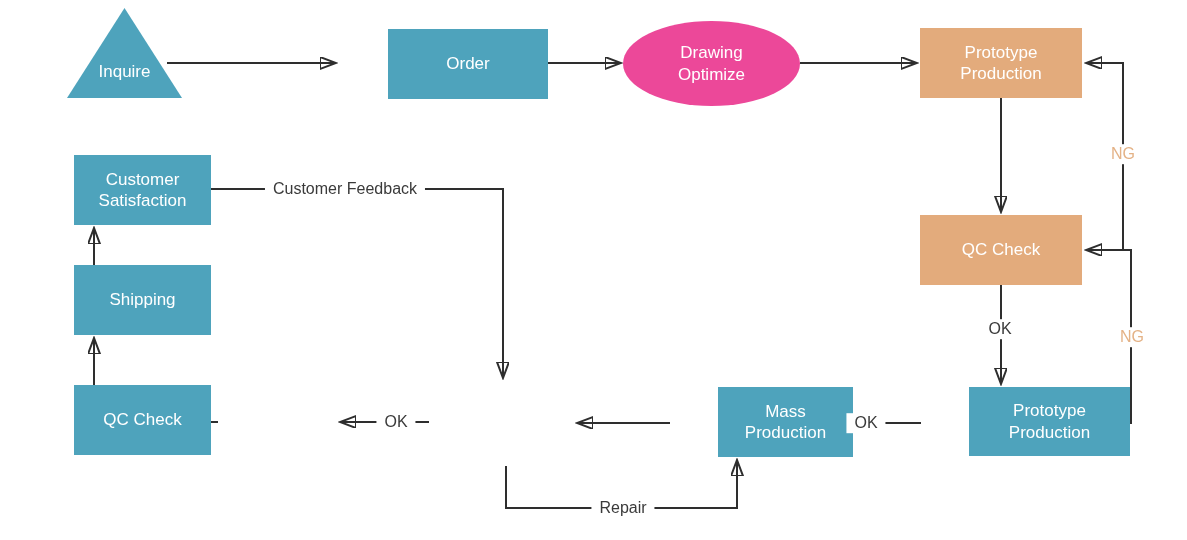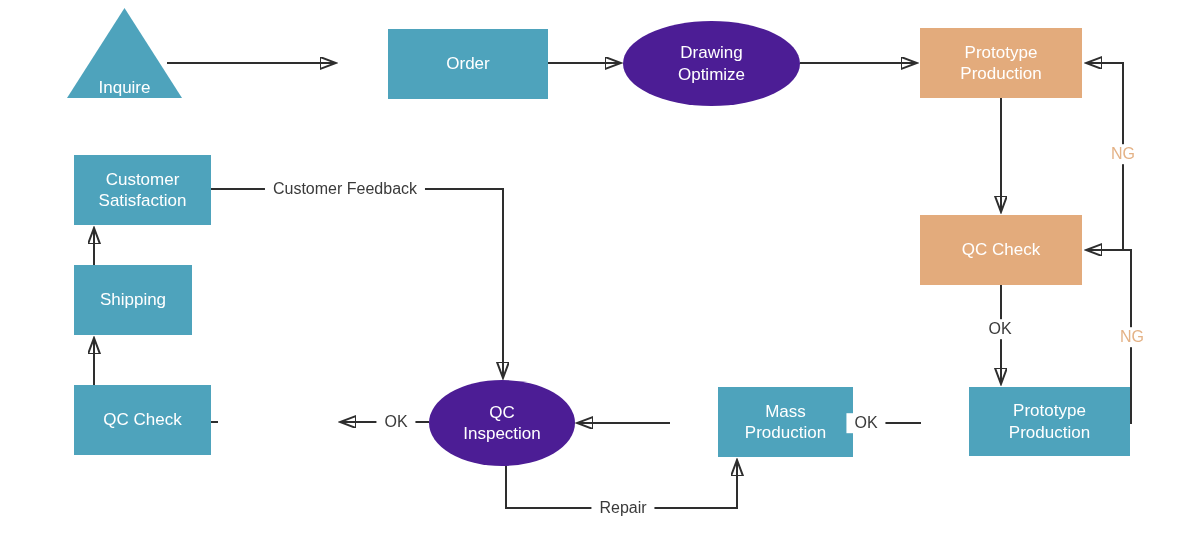--- a/index.html
+++ b/index.html
@@ -32,25 +32,26 @@
     align-items: center;
     justify-content: center;
     text-align: center;
     color: #ffffff;
     font-size: 17px;
     line-height: 1.25;
     box-sizing: border-box;
   }
   .rect-blue   { background: #4EA3BC; margin-left: 48px; }
   .rect-orange { background: #E3AB7C; }
-  .ellipse     { background: #4c1d95; border-radius: 50%; }
+  .ellipse     { background: #ec4899; border-radius: 50%; }
   .triangle {
     background: #4EA3BC;
     clip-path: polygon(50% 0, 0 100%, 100% 100%);
     align-items: flex-end;
+    padding-bottom: 16px;
   }
   .edge-label {
     position: absolute;
     transform: translate(-50%, -50%);
     background: #ffffff;
     color: #3a3a3a;
     font-size: 16px;
     line-height: 1.1;
     padding: 1px 8px;
     white-space: nowrap;
@@ -106,30 +107,27 @@
   </div>
 
   <div class="node rect-blue" style="left:921px; top:387px; width:161px; height:69px; padding:0 32px;">
     <span>Prototype Production</span>
   </div>
 
   <div class="node rect-blue" style="left:670px; top:387px; width:135px; height:70px; padding:8px 20px;">
     <span>Mass Production</span>
   </div>
 
-  <div class="node ellipse" style="left:429px; top:380px; width:146px; height:86px; padding:0 24px;">
-    <span>QC Inspection</span>
-  </div>
 
 
   <div class="node rect-blue" style="left:26px; top:385px; width:137px; height:70px;">
     <span>QC Check</span>
   </div>
 
-  <div class="node rect-blue" style="left:26px; top:265px; width:118px; height:70px;">
+  <div class="node rect-blue" style="left:26px; top:265px; width:137px; height:70px;">
     <span>Shipping</span>
   </div>
 
   <div class="node rect-blue" style="left:26px; top:155px; width:137px; height:70px; padding:0 8px;">
     <span>Customer Satisfaction</span>
   </div>
 
   <div class="edge-label" style="left:345px; top:189px;">Customer Feedback</div>
 
   <div class="edge-label" style="left:623px; top:508px;">Repair</div>

